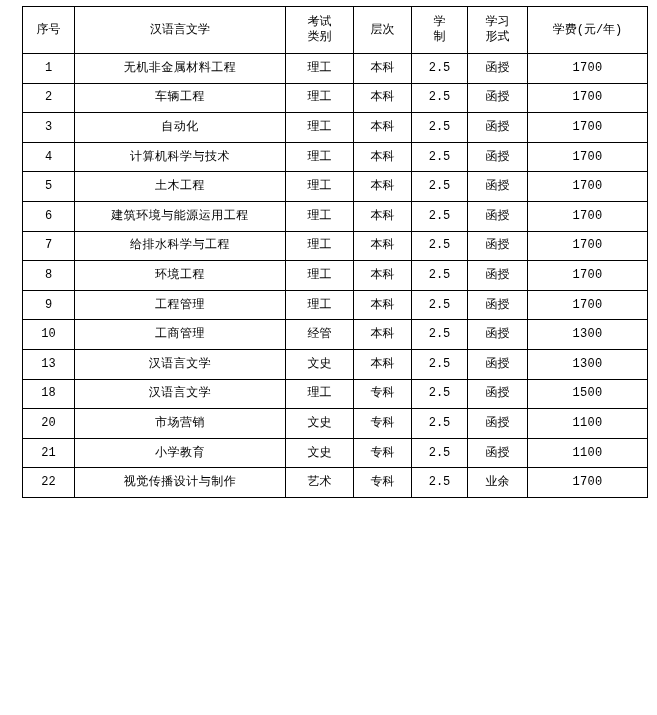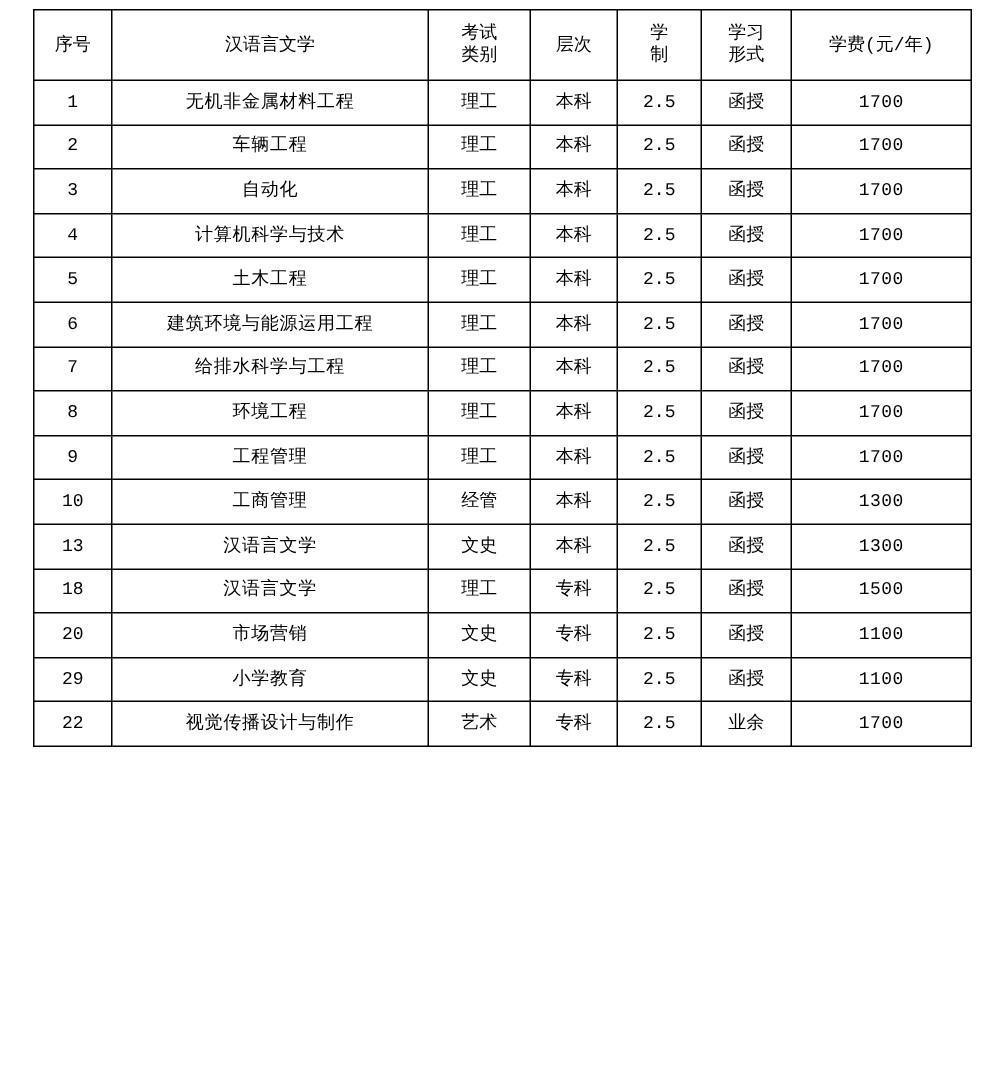--- a/index.html
+++ b/index.html
@@ -213,21 +213,21 @@
         <tr>
           <td>20</td>
           <td class="major-cell">市场营销</td>
           <td>文史</td>
           <td>专科</td>
           <td>2.5</td>
           <td>函授</td>
           <td class="fee-cell">1100</td>
         </tr>
         <tr>
-          <td>29</td>
+          <td>21</td>
           <td class="major-cell">小学教育</td>
           <td>文史</td>
           <td>专科</td>
           <td>2.5</td>
           <td>函授</td>
           <td class="fee-cell">1100</td>
         </tr>
         <tr>
           <td>22</td>
           <td class="major-cell">视觉传播设计与制作</td>

